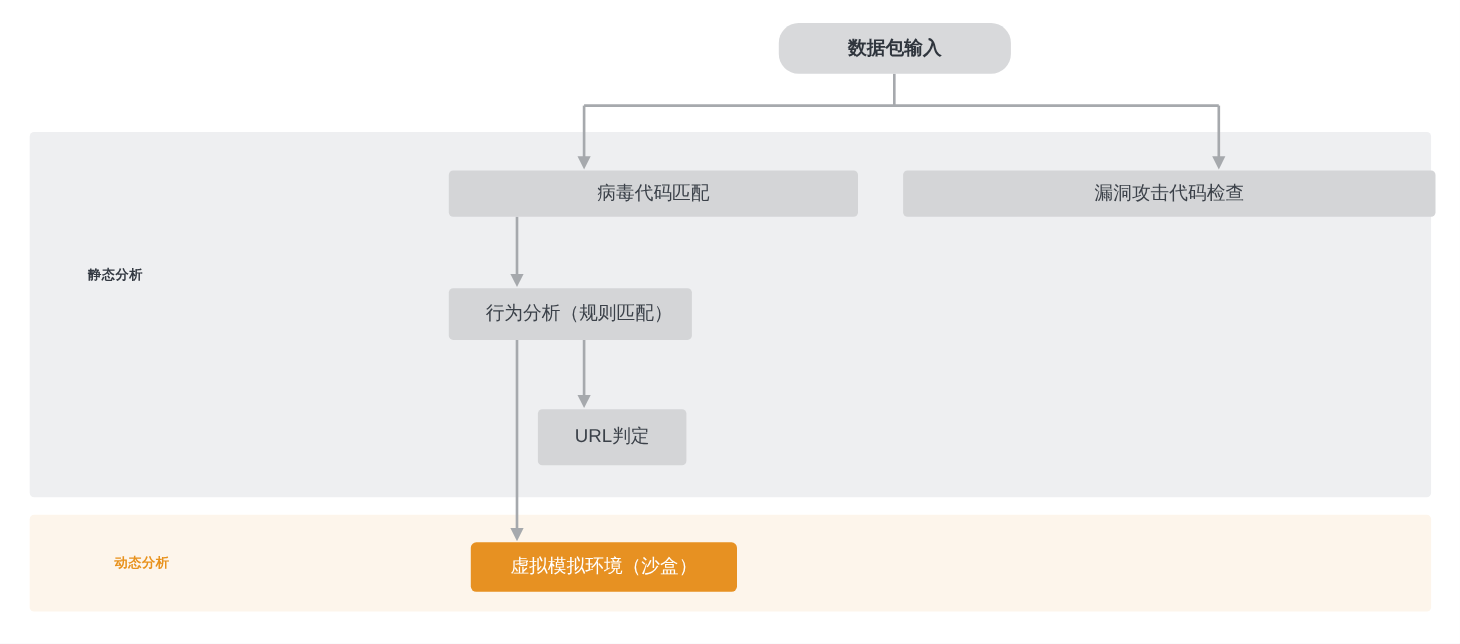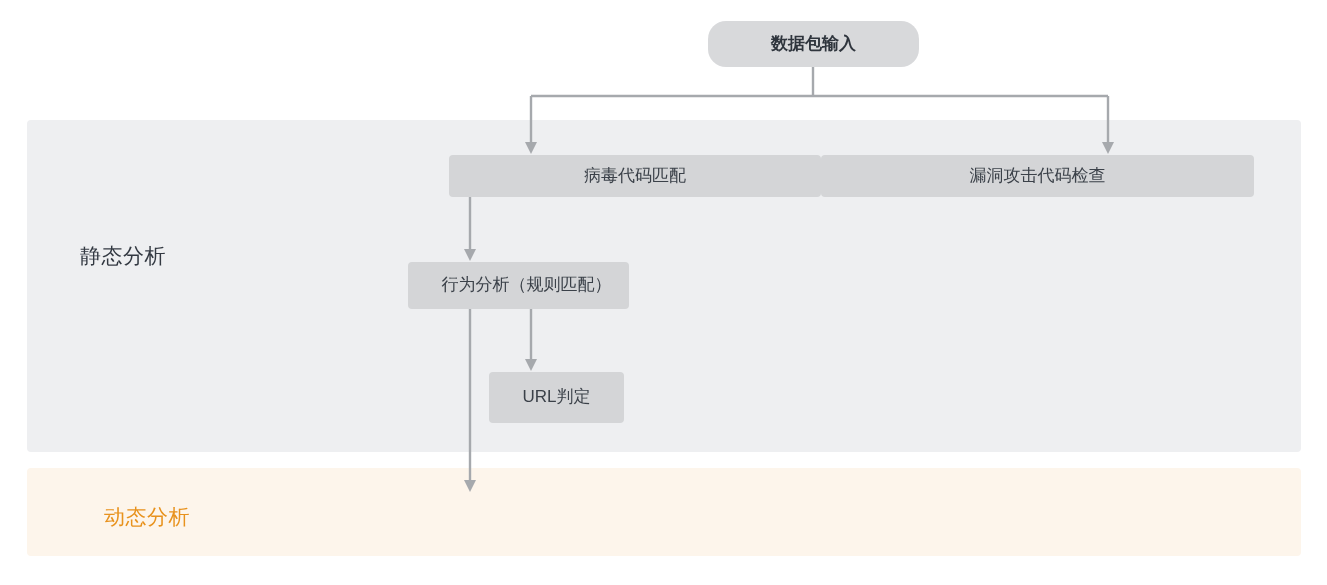--- a/index.html
+++ b/index.html
@@ -40,22 +40,22 @@
     left: 27px;
     top: 468px;
     width: 1274px;
     height: 88px;
     background: #fdf5eb;
     border-radius: 4px;
   }
 
   .band-label {
     position: absolute;
-    font-size: 21px;
-    font-weight: normal;
+    font-size: 12px;
+    font-weight: bold;
     letter-spacing: 0.5px;
     white-space: nowrap;
   }
   .band-label-static {
     left: 80px;
     top: 242px;
     color: #333942;
   }
   .band-label-dynamic {
     left: 80px;
@@ -88,26 +88,25 @@
     background: #d8d9db;
     color: #2f353d;
     border-radius: 18px;
   }
   .node-virus {
     left: 408px;
     top: 155px;
     width: 372px;
     height: 42px;
     background: #d4d5d7;
-    margin-left: 41px;
   }
   .node-exploit {
     left: 821px;
     top: 155px;
-    width: 433px;
+    width: 484px;
     height: 42px;
     background: #d4d5d7;
     text-align: center;
   }
   .node-behavior {
     left: 408px;
     top: 262px;
     width: 221px;
     height: 47px;
     background: #d4d5d7;
@@ -171,14 +170,15 @@
   </svg>
 
   <div class="band-label band-label-static">静态分析</div>
   <div class="band-label band-label-dynamic">动态分析</div>
 
   <div class="node node-input">数据包输入</div>
   <div class="node node-virus">病毒代码匹配</div>
   <div class="node node-exploit">漏洞攻击代码检查</div>
   <div class="node node-behavior">行为分析（规则匹配）</div>
   <div class="node node-url">URL判定</div>
+  <div class="node node-sandbox">虚拟模拟环境（沙盒）</div>
 
 </div>
 
 </body></html>

